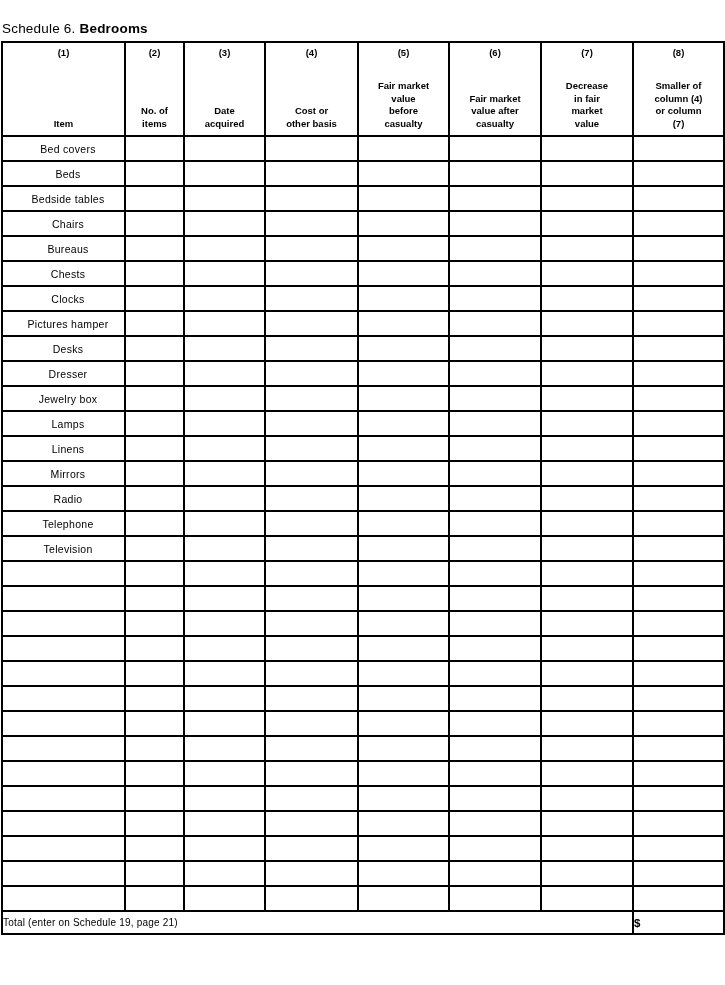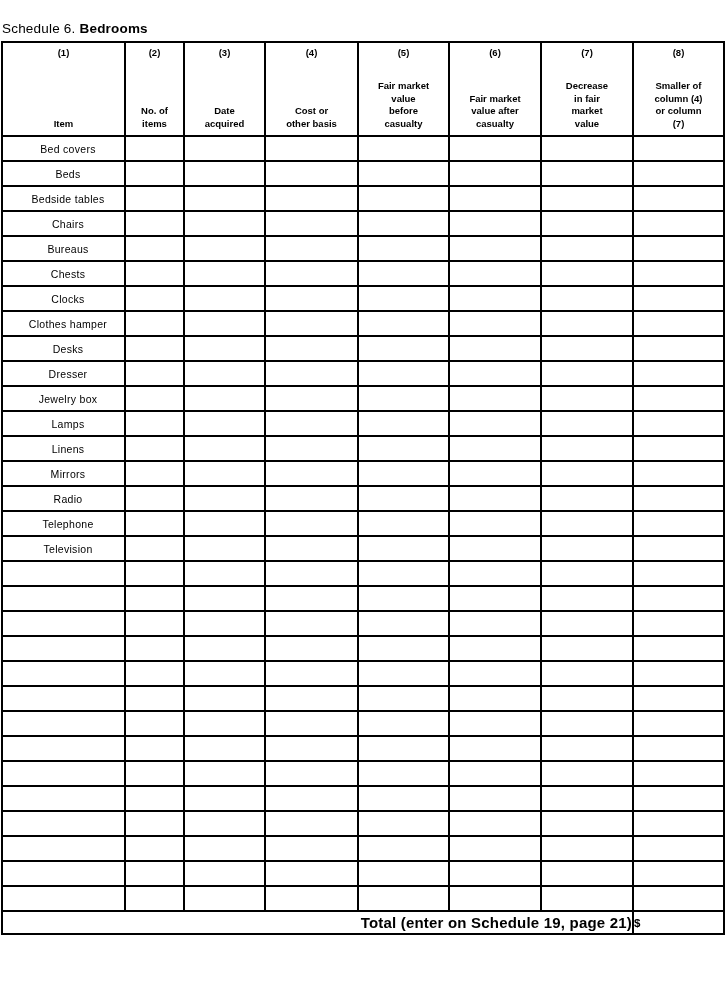--- a/index.html
+++ b/index.html
@@ -26,22 +26,22 @@
   .hcell .lbl { white-space: pre-line; }
 
   tbody td { height: 23px; background: #fff; }
   tbody td.item {
     font-size: 10.5px; padding-left: 9px; vertical-align: middle;
     letter-spacing: .3px; text-align: center;
   }
 
   tfoot td { height: 21px; border-bottom: 8px solid #000; background: #fff; }
   td.total-label {
-    font-weight: bold; font-size: 15px; padding-left: 8px;
-    vertical-align: middle; letter-spacing: .2px; text-align: right;
+    font-weight: normal; font-size: 10px; padding-left: 8px;
+    vertical-align: middle; letter-spacing: .2px; text-align: left;
   }
   td.total-cash {
     font-weight: bold; font-size: 11.5px; padding-left: 6px;
     vertical-align: middle; text-align: left;
   }
 </style>
 </head>
 <body>
 
 <div class="page">
@@ -195,21 +195,21 @@
           <td class="item">Clocks</td>
           <td class="entry"></td>
           <td class="entry"></td>
           <td class="entry"></td>
           <td class="entry"></td>
           <td class="entry"></td>
           <td class="entry"></td>
           <td class="entry"></td>
         </tr>
         <tr>
-          <td class="item">Clothes hamper</td>
+          <td class="item">Pictures hamper</td>
           <td class="entry"></td>
           <td class="entry"></td>
           <td class="entry"></td>
           <td class="entry"></td>
           <td class="entry"></td>
           <td class="entry"></td>
           <td class="entry"></td>
         </tr>
         <tr>
           <td class="item">Desks</td>

